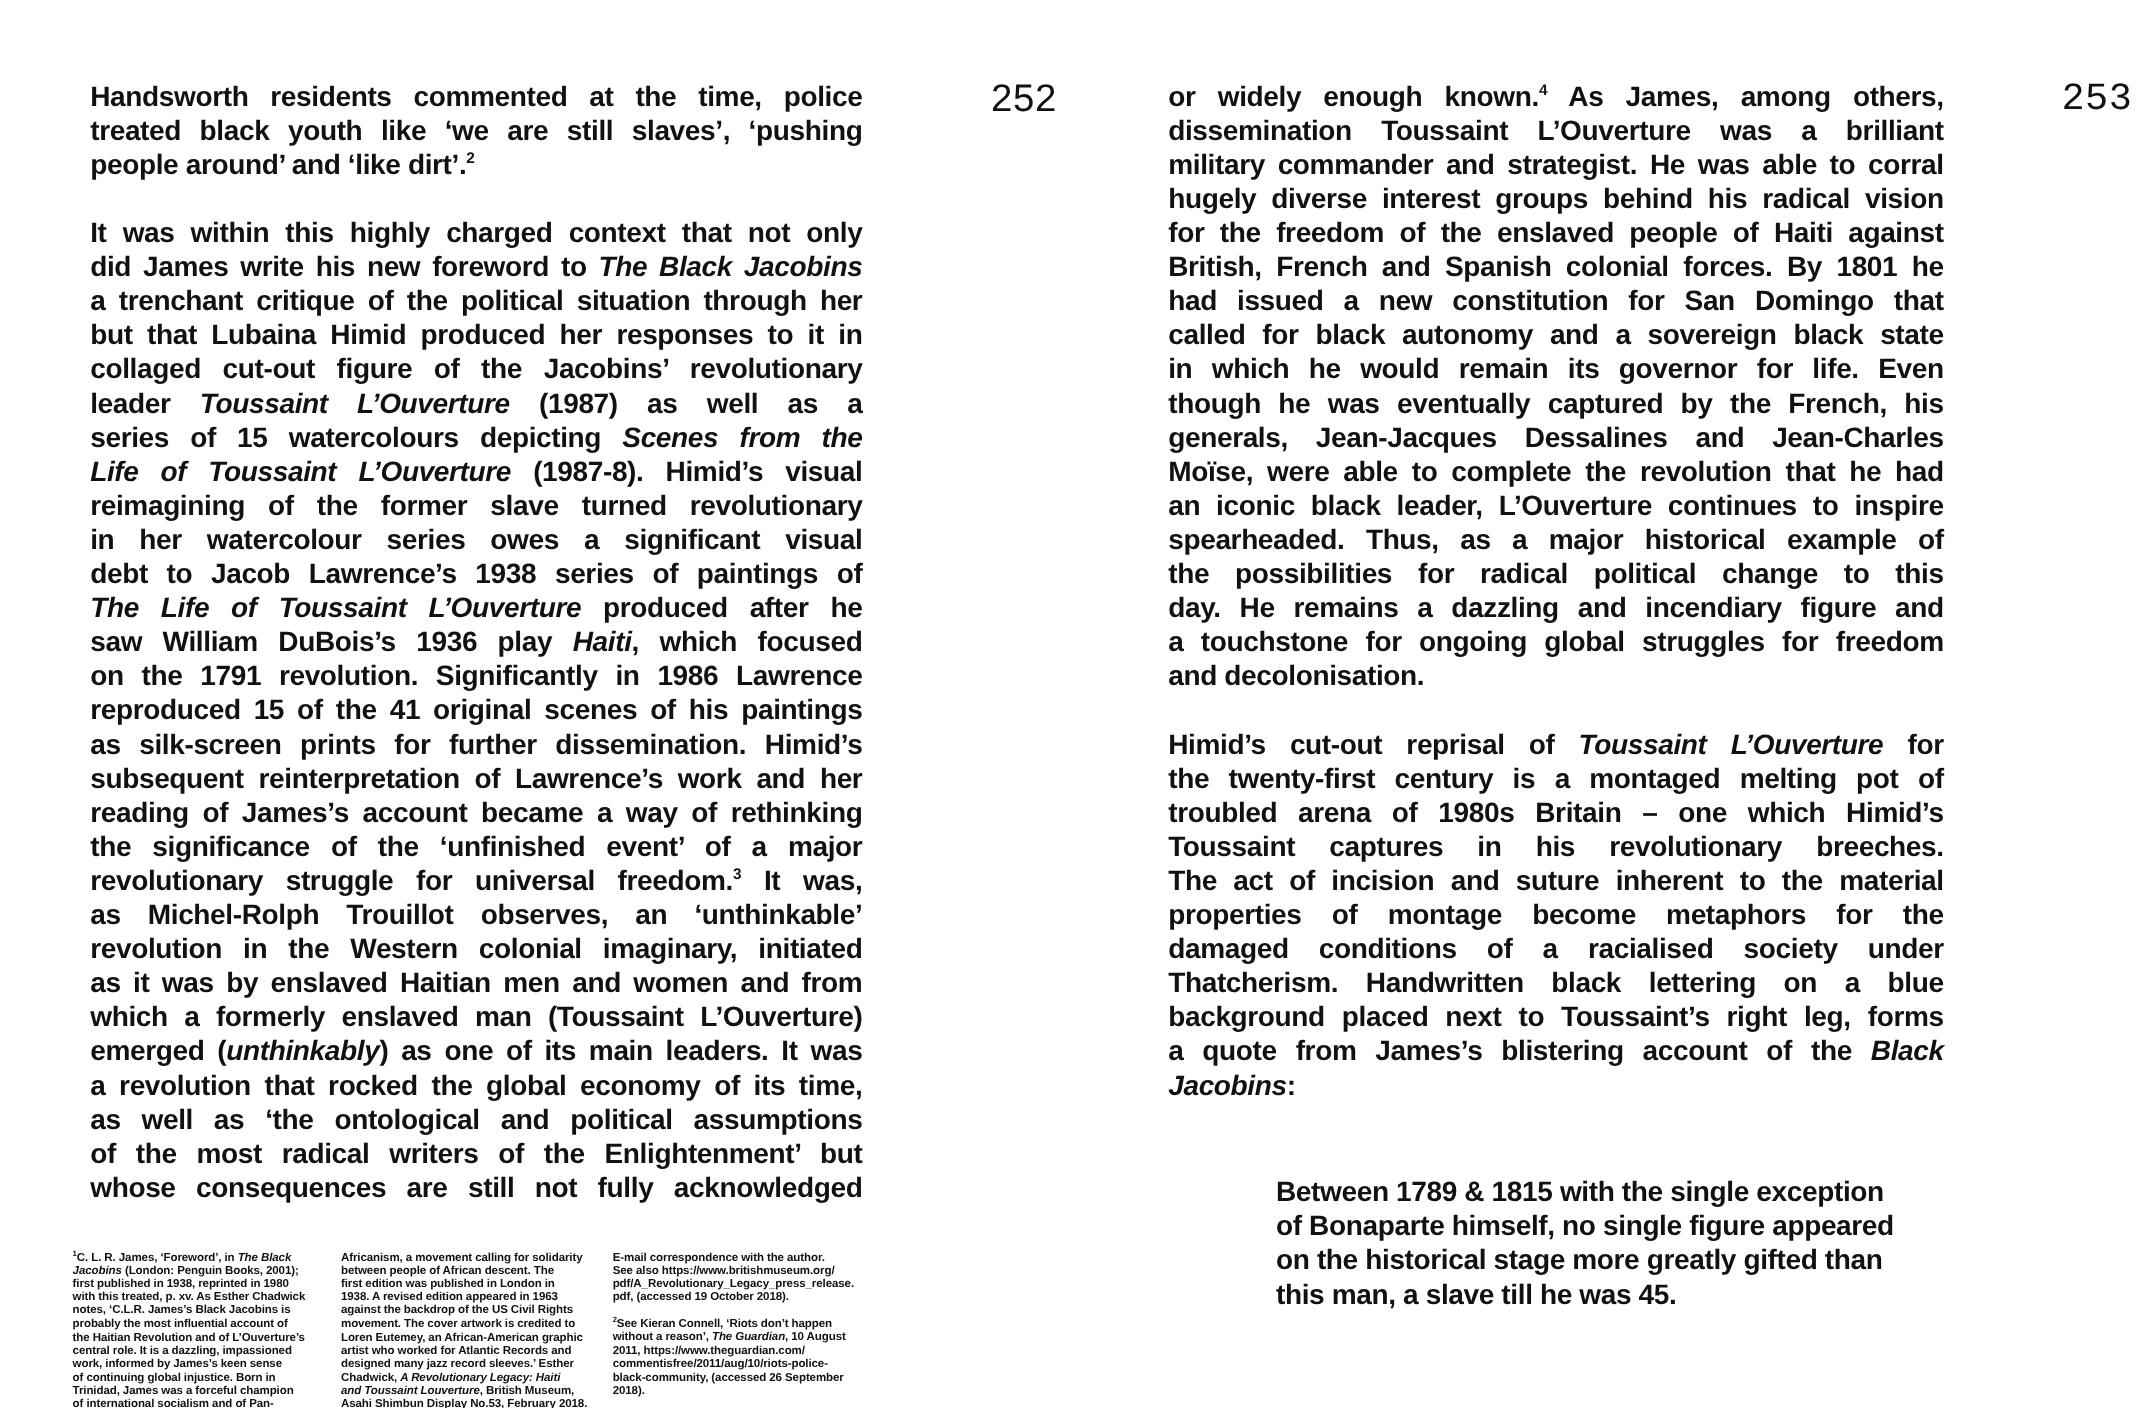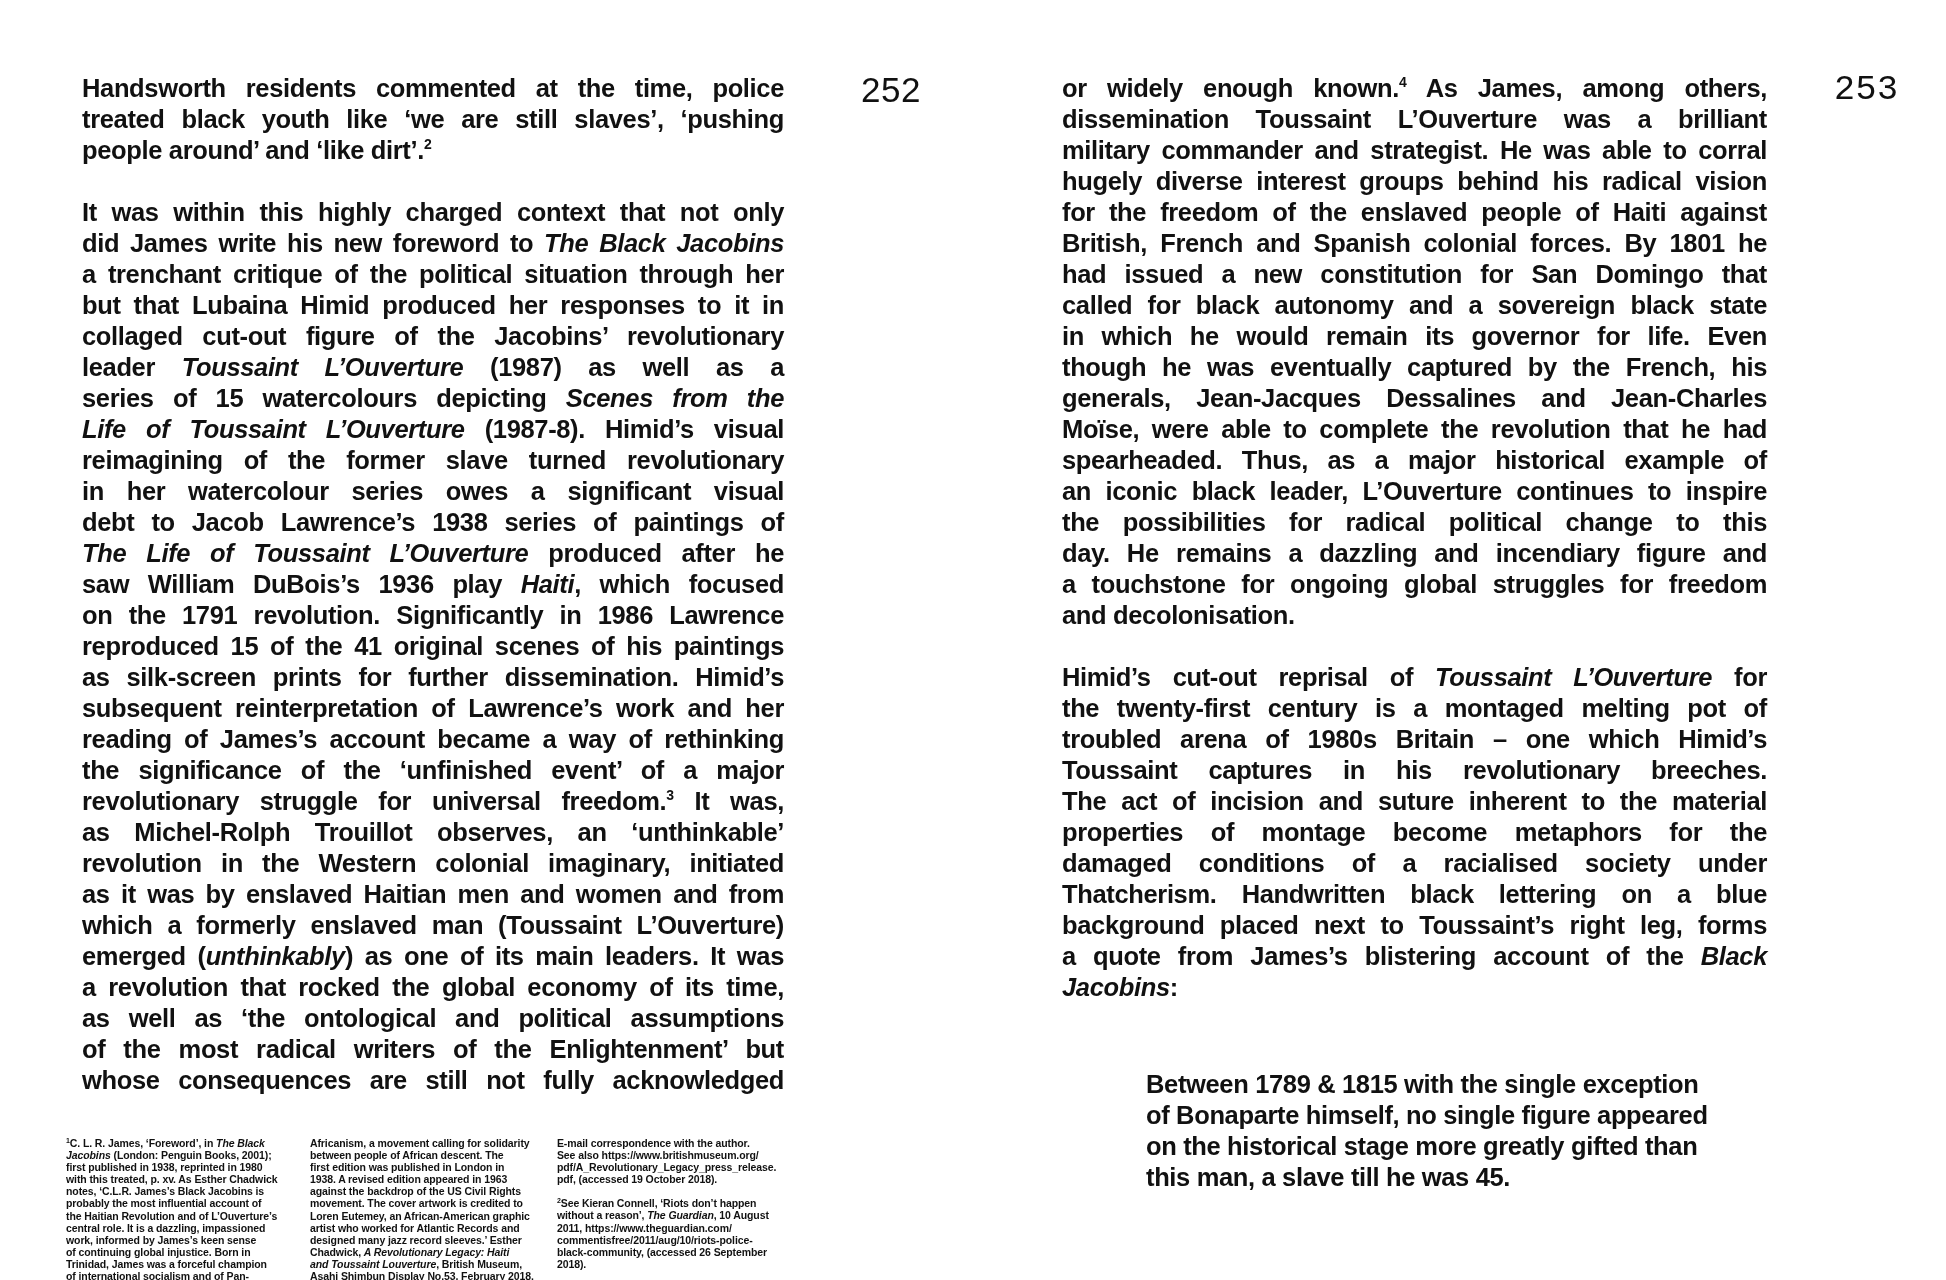--- a/index.html
+++ b/index.html
@@ -1,31 +1,31 @@
 <!DOCTYPE html>
 <html><head>
 <meta charset="utf-8">
 <style>
   html, body { margin: 0; padding: 0; background: #ffffff; }
   body { width: 1946px; height: 1280px; position: relative; overflow: hidden; color: #111111; font-family: "Liberation Sans", sans-serif; }
   .page { position: absolute; top: 0; height: 1280px; }
   .page-left { left: 0; width: 973px; }
   .page-right { left: 973px; width: 973px; }
-  .page-number { position: absolute; top: 70px; font-size: 35px; font-weight: normal; font-family: "Liberation Sans", sans-serif; letter-spacing: 0.5px; line-height: 40px; }
+  .page-number { position: absolute; top: 70px; font-size: 35px; font-weight: normal; font-family: "Liberation Sans", sans-serif; letter-spacing: 0.5px; line-height: 40px; margin-left: 40px; }
   .page-left .page-number { left: 861px; }
   .page-right .page-number { left: 861px; font-family: Liberation Mono, monospace; }
   .body-col { position: absolute; top: 73px; width: 718px; font-size: 25.5px; line-height: 31px; font-weight: bold; letter-spacing: -0.35px; text-align: justify; }
   .page-left .body-col { left: 66px; }
   .page-right .body-col { left: 73px; width: 721px; }
   .para { margin: 0 0 31px 16px; }
   .para .line { display: block; text-align: justify; text-align-last: justify; white-space: nowrap; }
   .para .line.last { text-align-last: left; }
   i { font-style: italic; }
   sup { font-size: 14px; line-height: 0; vertical-align: 10px; }
-  .blockquote { position: absolute; left: 173px; top: 1069px; width: 620px; font-size: 25.5px; line-height: 31px; font-weight: bold; letter-spacing: -0.35px; }
+  .blockquote { position: absolute; left: 187px; top: 1069px; width: 620px; font-size: 25.5px; line-height: 31px; font-weight: bold; letter-spacing: -0.35px; }
   .blockquote .line { display: block; white-space: nowrap; }
   .footnotes { position: absolute; top: 1137px; left: 66px; width: 720px; display: flex; gap: 0; }
   .fn-col { font-size: 10.5px; line-height: 12.1px; font-weight: bold; letter-spacing: -0.1px; }
   .fn-col .line { display: block; white-space: nowrap; }
   .fn-col.c1 { width: 245px; }
   .fn-col.c2 { width: 248px; }
   .fn-col.c3 { width: 230px; }
   .fn-gap { height: 12px; }
   .fn-col sup { font-size: 7px; vertical-align: 4px; }
 </style>
@@ -126,22 +126,22 @@
         <span class="line">military commander and strategist. He was able to corral</span>
         <span class="line">hugely diverse interest groups behind his radical vision</span>
         <span class="line">for the freedom of the enslaved people of Haiti against</span>
         <span class="line">British, French and Spanish colonial forces. By 1801 he</span>
         <span class="line">had issued a new constitution for San Domingo that</span>
         <span class="line">called for black autonomy and a sovereign black state</span>
         <span class="line">in which he would remain its governor for life. Even</span>
         <span class="line">though he was eventually captured by the French, his</span>
         <span class="line">generals, Jean-Jacques Dessalines and Jean-Charles</span>
         <span class="line">Moïse, were able to complete the revolution that he had</span>
+        <span class="line">an iconic black leader, L’Ouverture continues to inspire</span>
         <span class="line">spearheaded. Thus, as a major historical example of</span>
-        <span class="line">an iconic black leader, L’Ouverture continues to inspire</span>
         <span class="line">the possibilities for radical political change to this</span>
         <span class="line">day. He remains a dazzling and incendiary figure and</span>
         <span class="line">a touchstone for ongoing global struggles for freedom</span>
         <span class="line last">and decolonisation.</span>
       </div>
       <div class="para">
         <span class="line">Himid’s cut-out reprisal of <i>Toussaint L’Ouverture</i> for</span>
         <span class="line">the twenty-first century is a montaged melting pot of</span>
         <span class="line">troubled arena of 1980s Britain – one which Himid’s</span>
         <span class="line">Toussaint captures in his revolutionary breeches.</span>

